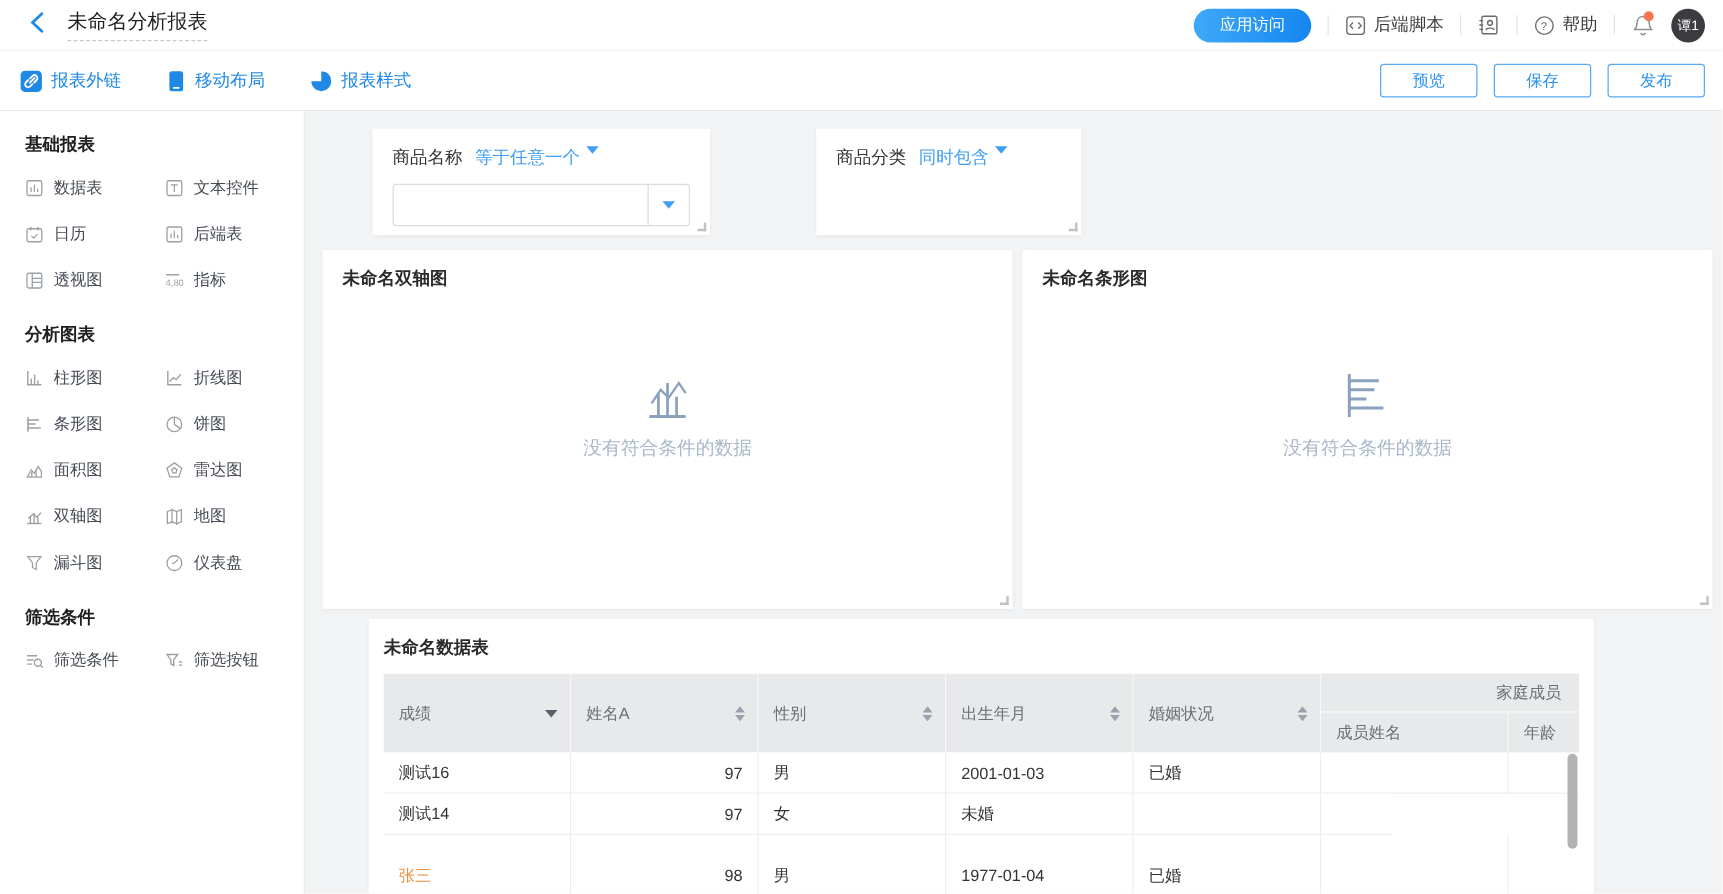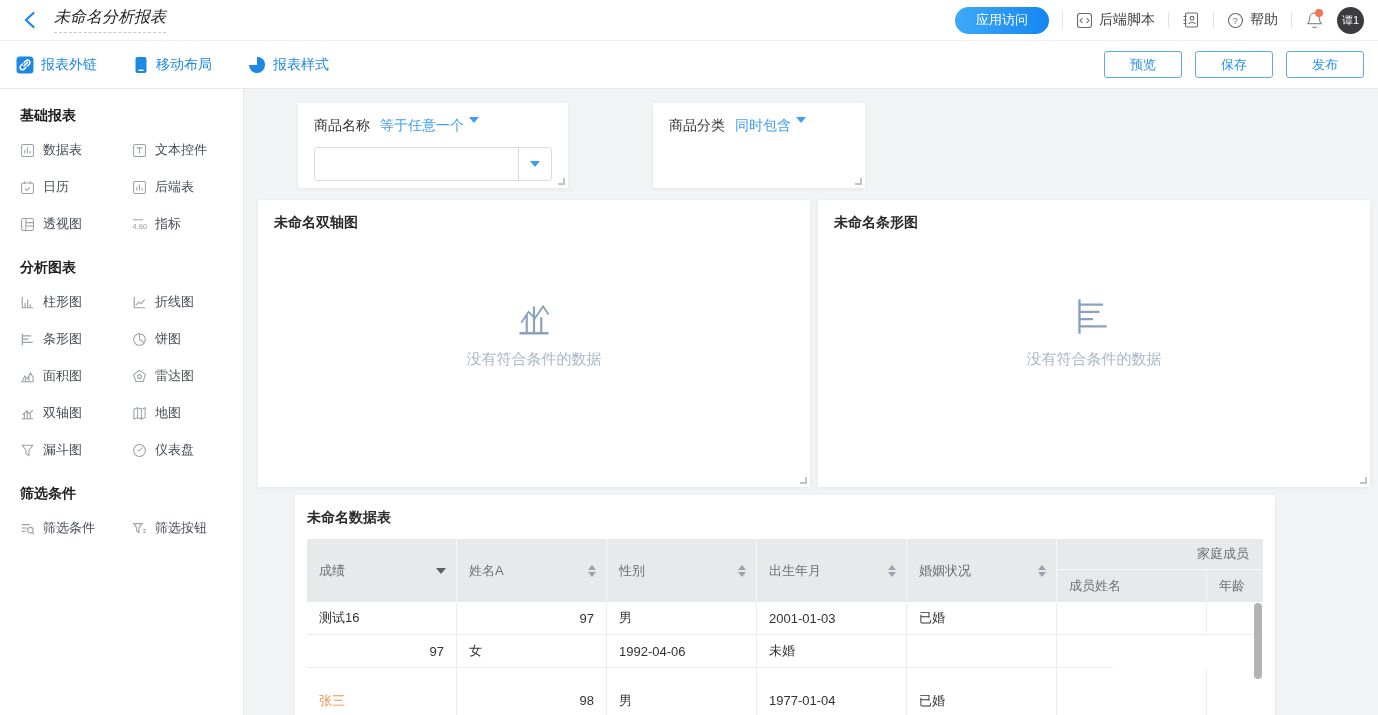--- a/index.html
+++ b/index.html
@@ -3,21 +3,21 @@
 <meta charset="utf-8">
 <style>
   * { margin:0; padding:0; box-sizing:border-box; }
   html,body { width:1378px; height:715px; overflow:hidden; background:#fff;
     font-family:"Liberation Sans","DejaVu Sans",sans-serif; }
   .app { width:1378px; height:715px; display:flex; flex-direction:column; }
 
   
   .titlebar { height:41px; flex:0 0 41px; display:flex; align-items:center;
     justify-content:space-between; padding:0 14px 0 18px; border-bottom:1px solid #f0f0f0; background:#fff; }
-  .tb-left { display:flex; align-items:center; gap:14px;font-style:italic; }
+  .tb-left { display:flex; align-items:flex-start; gap:14px; }
   .back-btn { width:22px; height:22px; display:flex; align-items:center; justify-content:center; cursor:pointer; }
   .page-title { font-size:16px; color:#1f1f1f; padding-bottom:4px; border-bottom:1px dashed #c9c9c9; }
   .tb-right { display:flex; align-items:center; gap:13px; }
   .pill-btn { height:27px; padding:0 21px; border:none; border-radius:14px; color:#fff; font-size:13px;
     background:linear-gradient(90deg,#3fa9f8,#1486f0); cursor:pointer; display:flex; align-items:center; }
   .hdr-sep { width:1px; height:16px; background:#e3e3e3; }
   .hdr-item { display:flex; align-items:center; gap:6px; font-size:14px; color:#3d3d3d; cursor:pointer; }
   .icon-g { color:#6a6a6a; display:flex; align-items:center; }
   .bell-wrap { position:relative; display:flex; }
   .bell-dot { position:absolute; right:1px; top:-1px; width:8px; height:8px; border-radius:50%; background:#f4764f; }
@@ -536,23 +536,23 @@
             <div class="td row-h w150">测试16</div>
             <div class="td row-h w150 num">97</div>
             <div class="td row-h w150">男</div>
             <div class="td row-h w150">2001-01-03</div>
             <div class="td row-h w150">已婚</div>
             <div class="td row-h w150"></div>
             <div class="td row-h w56" style="border-right:none"></div>
           </div>
 
           <div class="tr">
+            <div class="td row-h w150">测试14</div>
             <div class="td row-h w150 num">97</div>
             <div class="td row-h w150">女</div>
-            <div class="td row-h w150">1992-04-06</div>
             <div class="td row-h w150">未婚</div>
             <div class="td row-h w150"></div>
             <div class="td row-h w56" style="border-right:none"></div>
           </div>
 
           <div class="tr">
             <div class="td w150 link-orange" style="height:66px">张三</div>
             <div class="td w150 num" style="height:66px">98</div>
             <div class="td w150" style="height:66px">男</div>
             <div class="td w150" style="height:66px">1977-01-04</div>

